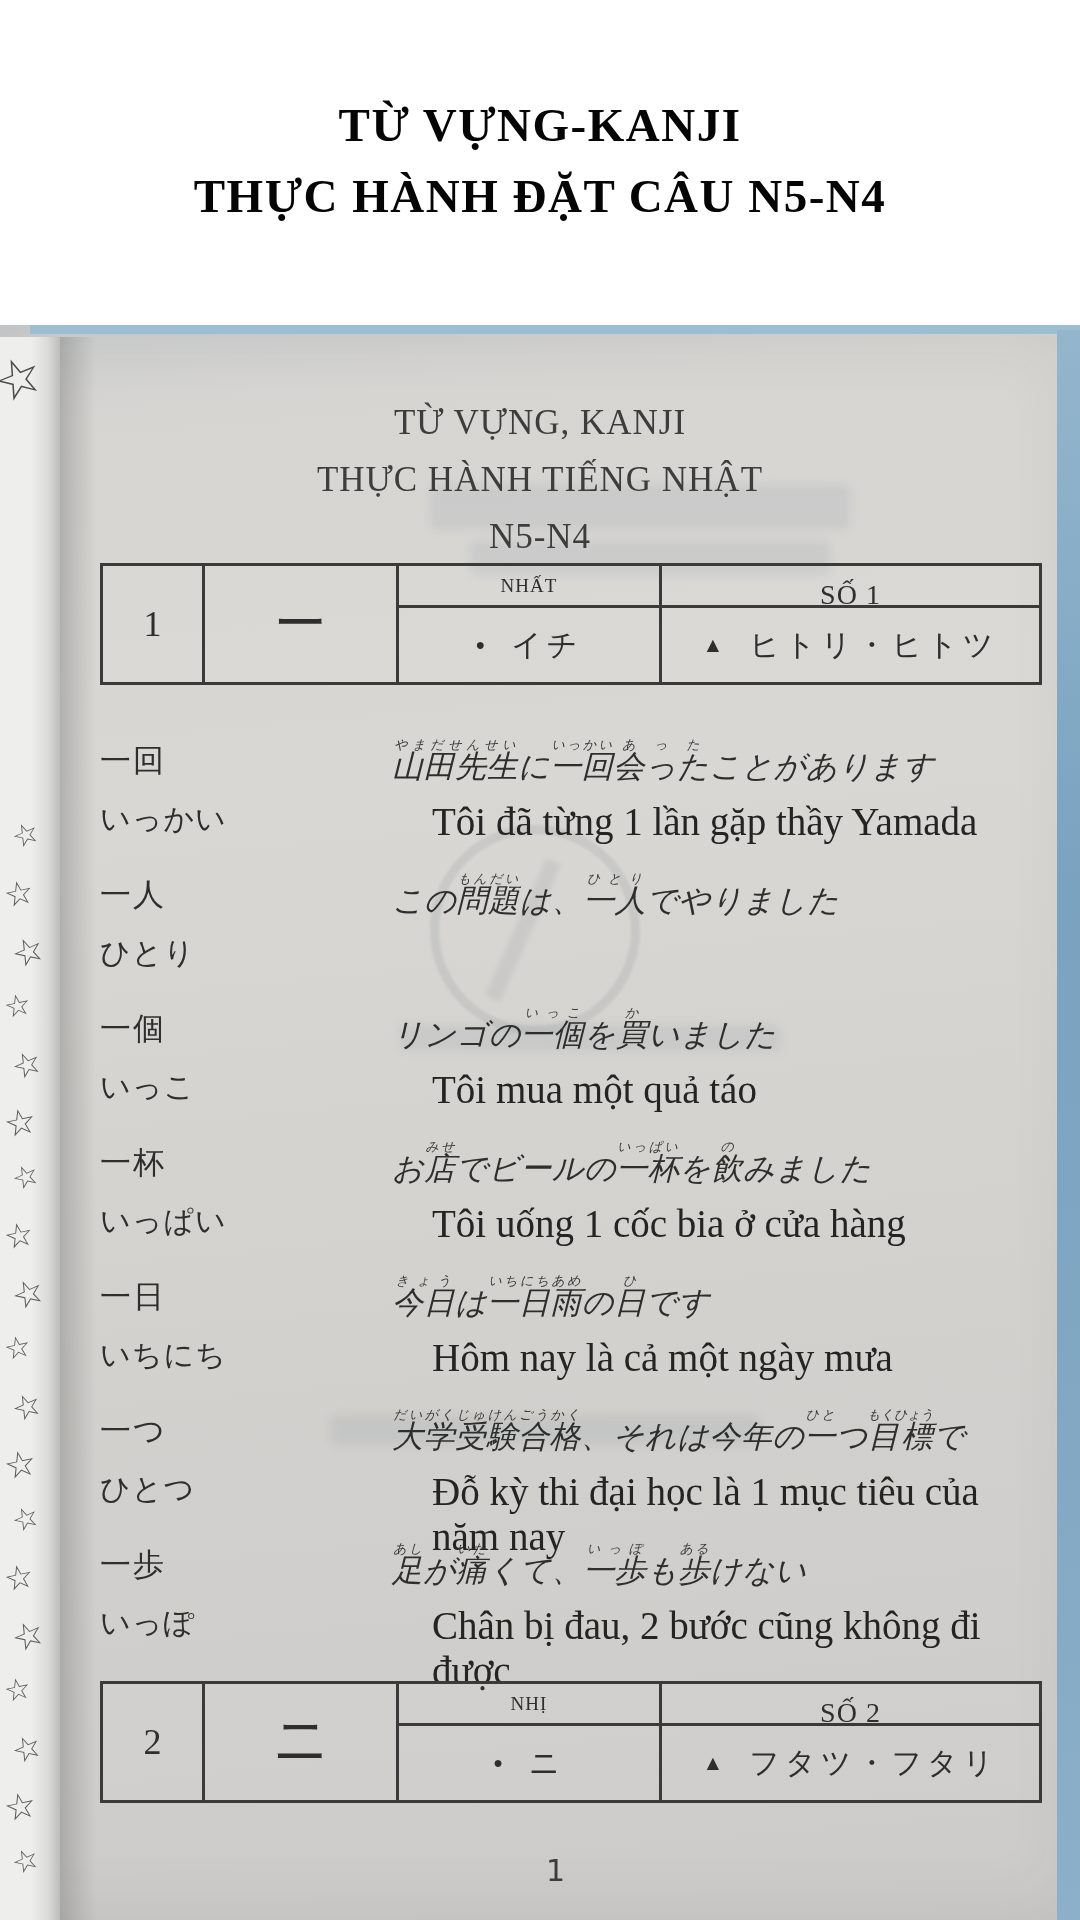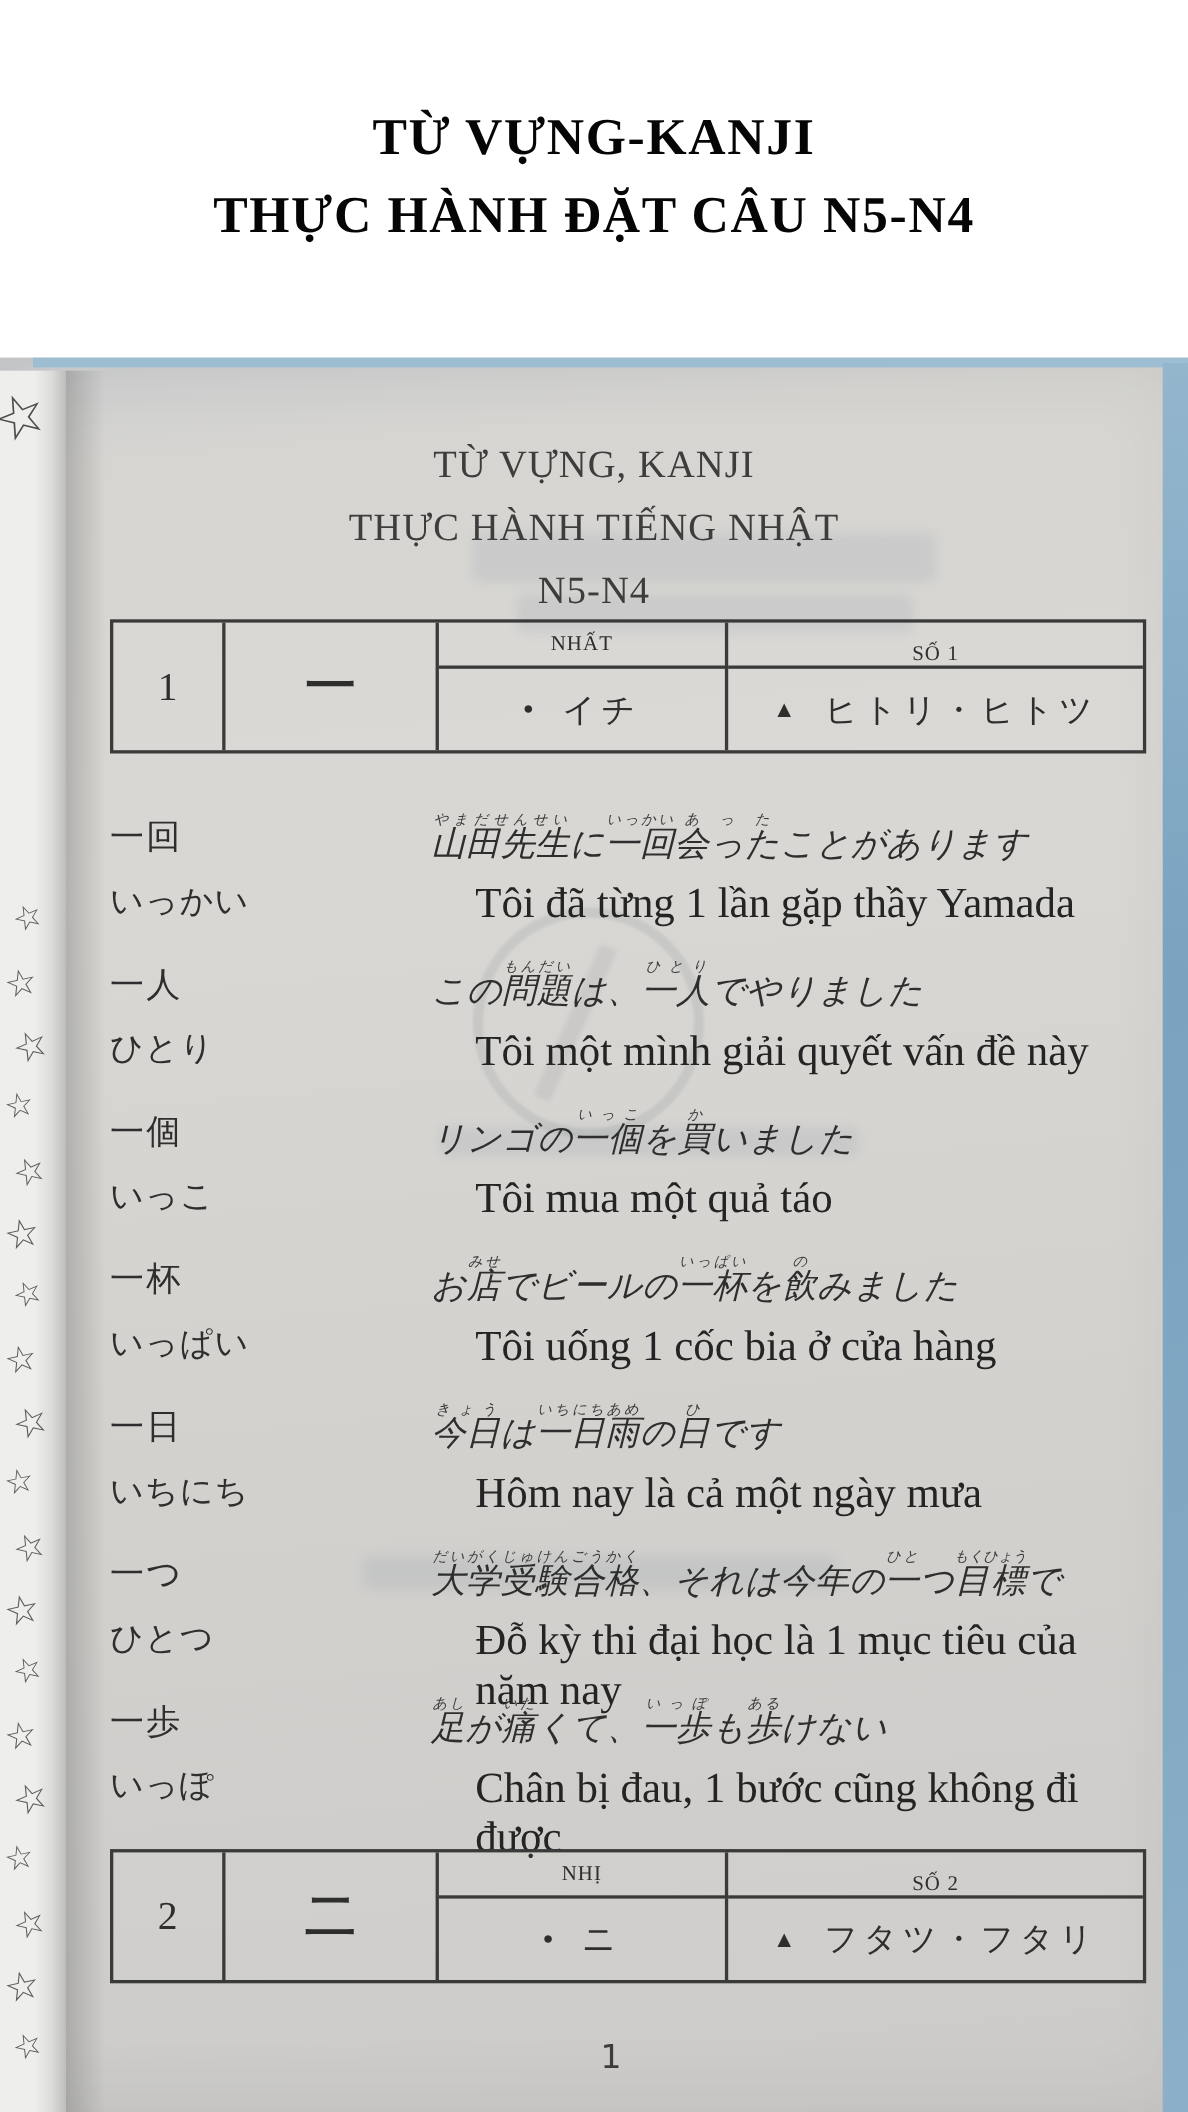--- a/index.html
+++ b/index.html
@@ -40,21 +40,21 @@
   .kanji-table { position:absolute; left:100px; width:942px; display:grid;
     grid-template-columns:102px 194px 263px 1fr; grid-template-rows:42px 74px;
     border:3px solid #3a3a3a; background:rgba(255,255,255,.05); }
   .t1 { top:238px; }
   .t2 { top:1356px; }
   .cell { display:flex; align-items:center; justify-content:center; }
   .cell.num { grid-row:1/3; grid-column:1; border-right:3px solid #3a3a3a; font-size:36px; }
   .cell.kanji { grid-row:1/3; grid-column:2; border-right:3px solid #3a3a3a; font-size:46px; font-weight:bold; }
   .cell.name { grid-row:1; grid-column:3; border-right:3px solid #3a3a3a; border-bottom:3px solid #3a3a3a;
     font-size:19px; letter-spacing:1px; }
-  .cell.meaning { grid-row:1; grid-column:4; border-bottom:3px solid #3a3a3a; font-size:19px; letter-spacing:1px;margin-top:18px; }
+  .cell.meaning { grid-row:1; grid-column:4; border-bottom:3px solid #3a3a3a; font-size:28px; letter-spacing:1px;margin-top:18px; }
   .cell.on { grid-row:2; grid-column:3; border-right:3px solid #3a3a3a; }
   .cell.kun { grid-row:2; grid-column:4; }
   .cell.reading { gap:26px; font-size:30px; letter-spacing:5px; }
   .marker { font-size:16px; letter-spacing:0; }
   .kun .marker { font-size:21px; }
 
   
   .entries { position:absolute; left:100px; top:388px; width:948px; }
   .entry { display:grid; grid-template-columns:292px 1fr; grid-template-rows:72px 62px; height:134px; }
   .jp-word { grid-row:1; grid-column:1; align-self:end; font-size:31px; padding-bottom:3px; letter-spacing:2px; }
@@ -134,21 +134,20 @@
       <div class="entry">
         <div class="jp-word">一回</div>
         <div class="jp-sentence"><ruby>山田先生<rt>やまだせんせい</rt></ruby>に<ruby>一回<rt>いっかい</rt></ruby><ruby>会<rt>あ</rt></ruby><ruby>っ<rt>っ</rt></ruby><ruby>た<rt>た</rt></ruby>ことがあります</div>
         <div class="kana-word">いっかい</div>
         <div class="vn-sentence">Tôi đã từng 1 lần gặp thầy Yamada</div>
       </div>
       <div class="entry">
         <div class="jp-word">一人</div>
         <div class="jp-sentence">この<ruby>問題<rt>もんだい</rt></ruby>は、<ruby>一人<rt>ひとり</rt></ruby>でやりました</div>
         <div class="kana-word">ひとり</div>
-        <div class="vn-sentence">Tôi một mình giải quyết vấn đề này</div>
       </div>
       <div class="entry">
         <div class="jp-word">一個</div>
         <div class="jp-sentence">リンゴの<ruby>一個<rt>いっこ</rt></ruby>を<ruby>買<rt>か</rt></ruby>いました</div>
         <div class="kana-word">いっこ</div>
         <div class="vn-sentence">Tôi mua một quả táo</div>
       </div>
       <div class="entry">
         <div class="jp-word">一杯</div>
         <div class="jp-sentence">お<ruby>店<rt>みせ</rt></ruby>でビールの<ruby>一杯<rt>いっぱい</rt></ruby>を<ruby>飲<rt>の</rt></ruby>みました</div>
@@ -164,21 +163,21 @@
       <div class="entry">
         <div class="jp-word">一つ</div>
         <div class="jp-sentence"><ruby>大学受験合格<rt>だいがくじゅけんごうかく</rt></ruby>、それは今年の<ruby>一<rt>ひと</rt></ruby>つ<ruby>目標<rt>もくひょう</rt></ruby>で</div>
         <div class="kana-word">ひとつ</div>
         <div class="vn-sentence">Đỗ kỳ thi đại học là 1 mục tiêu của năm nay</div>
       </div>
       <div class="entry">
         <div class="jp-word">一歩</div>
         <div class="jp-sentence"><ruby>足<rt>あし</rt></ruby>が<ruby>痛<rt>いた</rt></ruby>くて、<ruby>一歩<rt>いっぽ</rt></ruby>も<ruby>歩<rt>ある</rt></ruby>けない</div>
         <div class="kana-word">いっぽ</div>
-        <div class="vn-sentence">Chân bị đau, 1 bước cũng không đi được</div>
+        <div class="vn-sentence">Chân bị đau, 2 bước cũng không đi được</div>
       </div>
     </div>
   <div class="kanji-table t2">
       <div class="cell num">2</div>
       <div class="cell kanji">二</div>
       <div class="cell name">NHỊ</div>
       <div class="cell meaning">SỐ 2</div>
       <div class="cell reading on">
         <span class="marker">●</span>
         <span>ニ</span>

